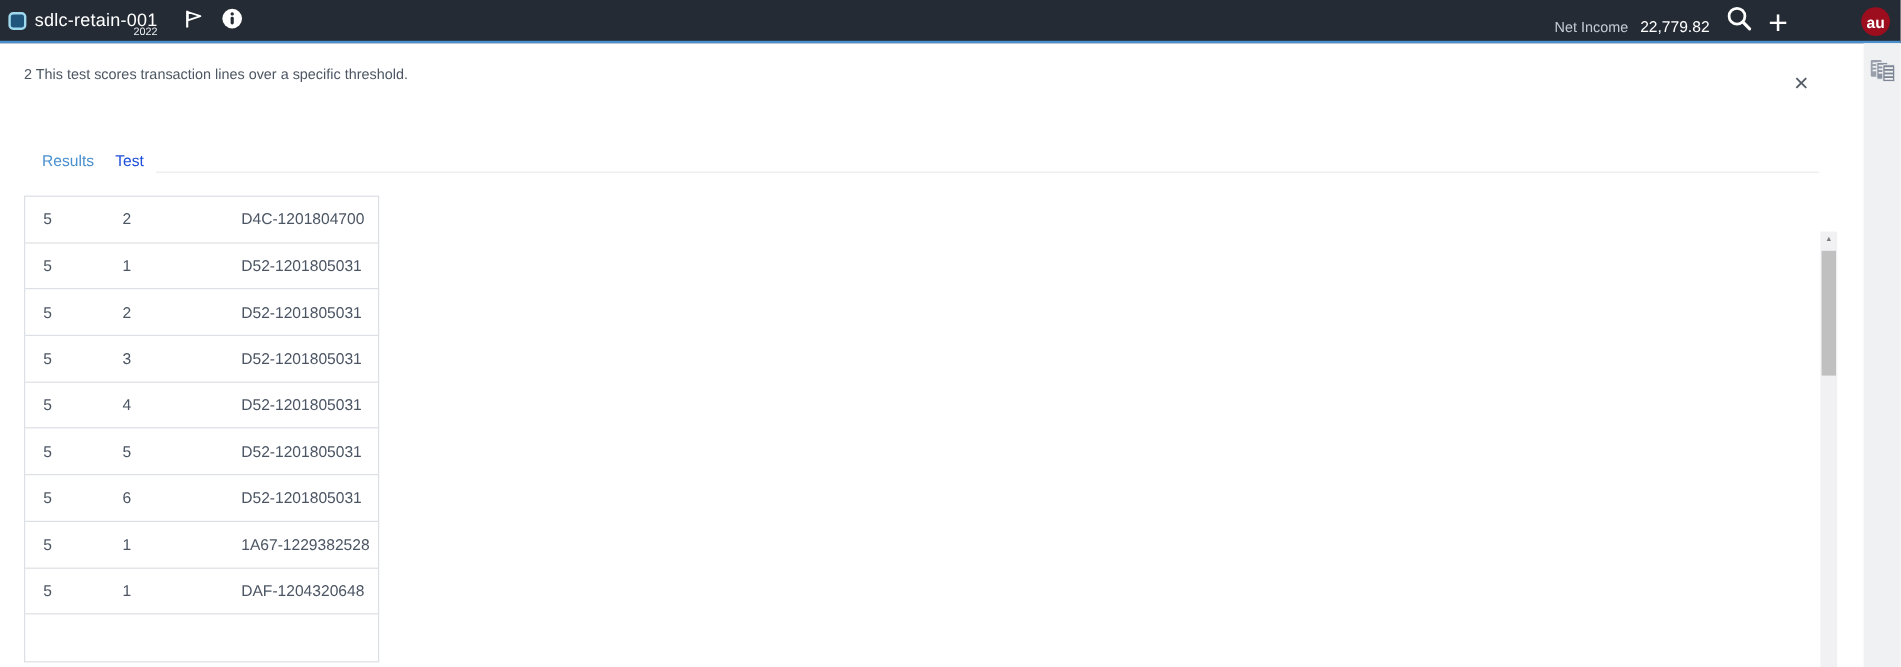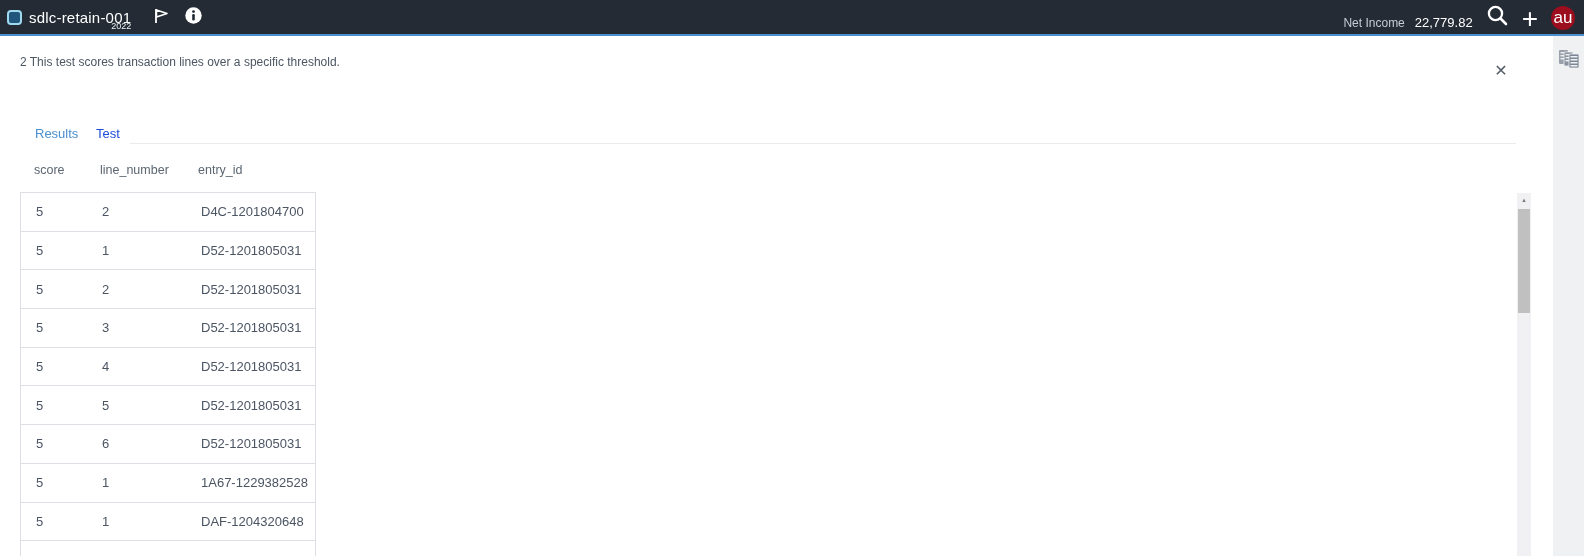--- a/index.html
+++ b/index.html
@@ -23,21 +23,21 @@
   .info-btn{margin-left:13px;}
   .nav-items{display:flex;margin-left:12px;height:100%;align-items:center;}
   .nav-item{color:#e8ebee;font-size:13px;padding:0 9px;line-height:34px;cursor:pointer;white-space:nowrap;}
   .nav-item-active{background:var(--accent-blue);color:#fff;font-size:13px;padding:0 14px;
     line-height:34px;height:34px;margin-left:5px;cursor:pointer;white-space:nowrap;}
   .nav-right{margin-left:auto;display:flex;align-items:flex-end;gap:13px;padding-right:9px;}
   .ni-label{color:#c6ccd3;font-size:12px;}
   .ni-value{color:#ffffff;font-size:13px;margin-left:-3px;}
   .plus-btn{color:#fff;font-size:28px;font-weight:300;line-height:22px;font-family:"Liberation Sans",sans-serif;}
   .avatar{width:24px;height:24px;border-radius:50%;background:var(--avatar-red);color:#fff;
-    font-size:17px;font-weight:400;display:flex;align-items:center;justify-content:center;cursor:pointer;}
+    font-size:13px;font-weight:700;display:flex;align-items:center;justify-content:center;cursor:pointer;margin-left:48px;}
 
   
   .rail{position:absolute;top:36px;right:0;width:31px;height:520px;background:var(--rail-bg);
     display:flex;justify-content:center;align-items:flex-start;}
   .rail-btn{margin-top:10px;cursor:pointer;background:none;border:none;}
 
   
   .desc{position:absolute;left:20px;top:55px;font-size:12px;color:#4c5662;}
   .close-btn{position:absolute;left:1491px;top:60px;width:20px;height:20px;font-size:16px;
     color:#555e68;display:flex;align-items:center;justify-content:center;cursor:pointer;background:none;border:none;}
@@ -147,25 +147,20 @@
 <div class="desc">2 This test scores transaction lines over a specific threshold.</div>
 <button class="close-btn">
   <span>✕</span>
 </button>
 
 <button class="tab tab-results">Results</button>
 <button class="tab tab-test">Test</button>
 <div class="tab-underline"></div>
 
 <div class="tablewrap">
-  <div class="thead">
-    <div class="th c1">score</div>
-    <div class="th c2">line_number</div>
-    <div class="th c3">entry_id</div>
-  </div>
   <div class="tbox">
       <div class="trow">
         <div class="tcell c1">5</div>
         <div class="tcell c2">2</div>
         <div class="tcell c3">D4C-1201804700</div>
       </div>
       <div class="trow">
         <div class="tcell c1">5</div>
         <div class="tcell c2">1</div>
         <div class="tcell c3">D52-1201805031</div>

